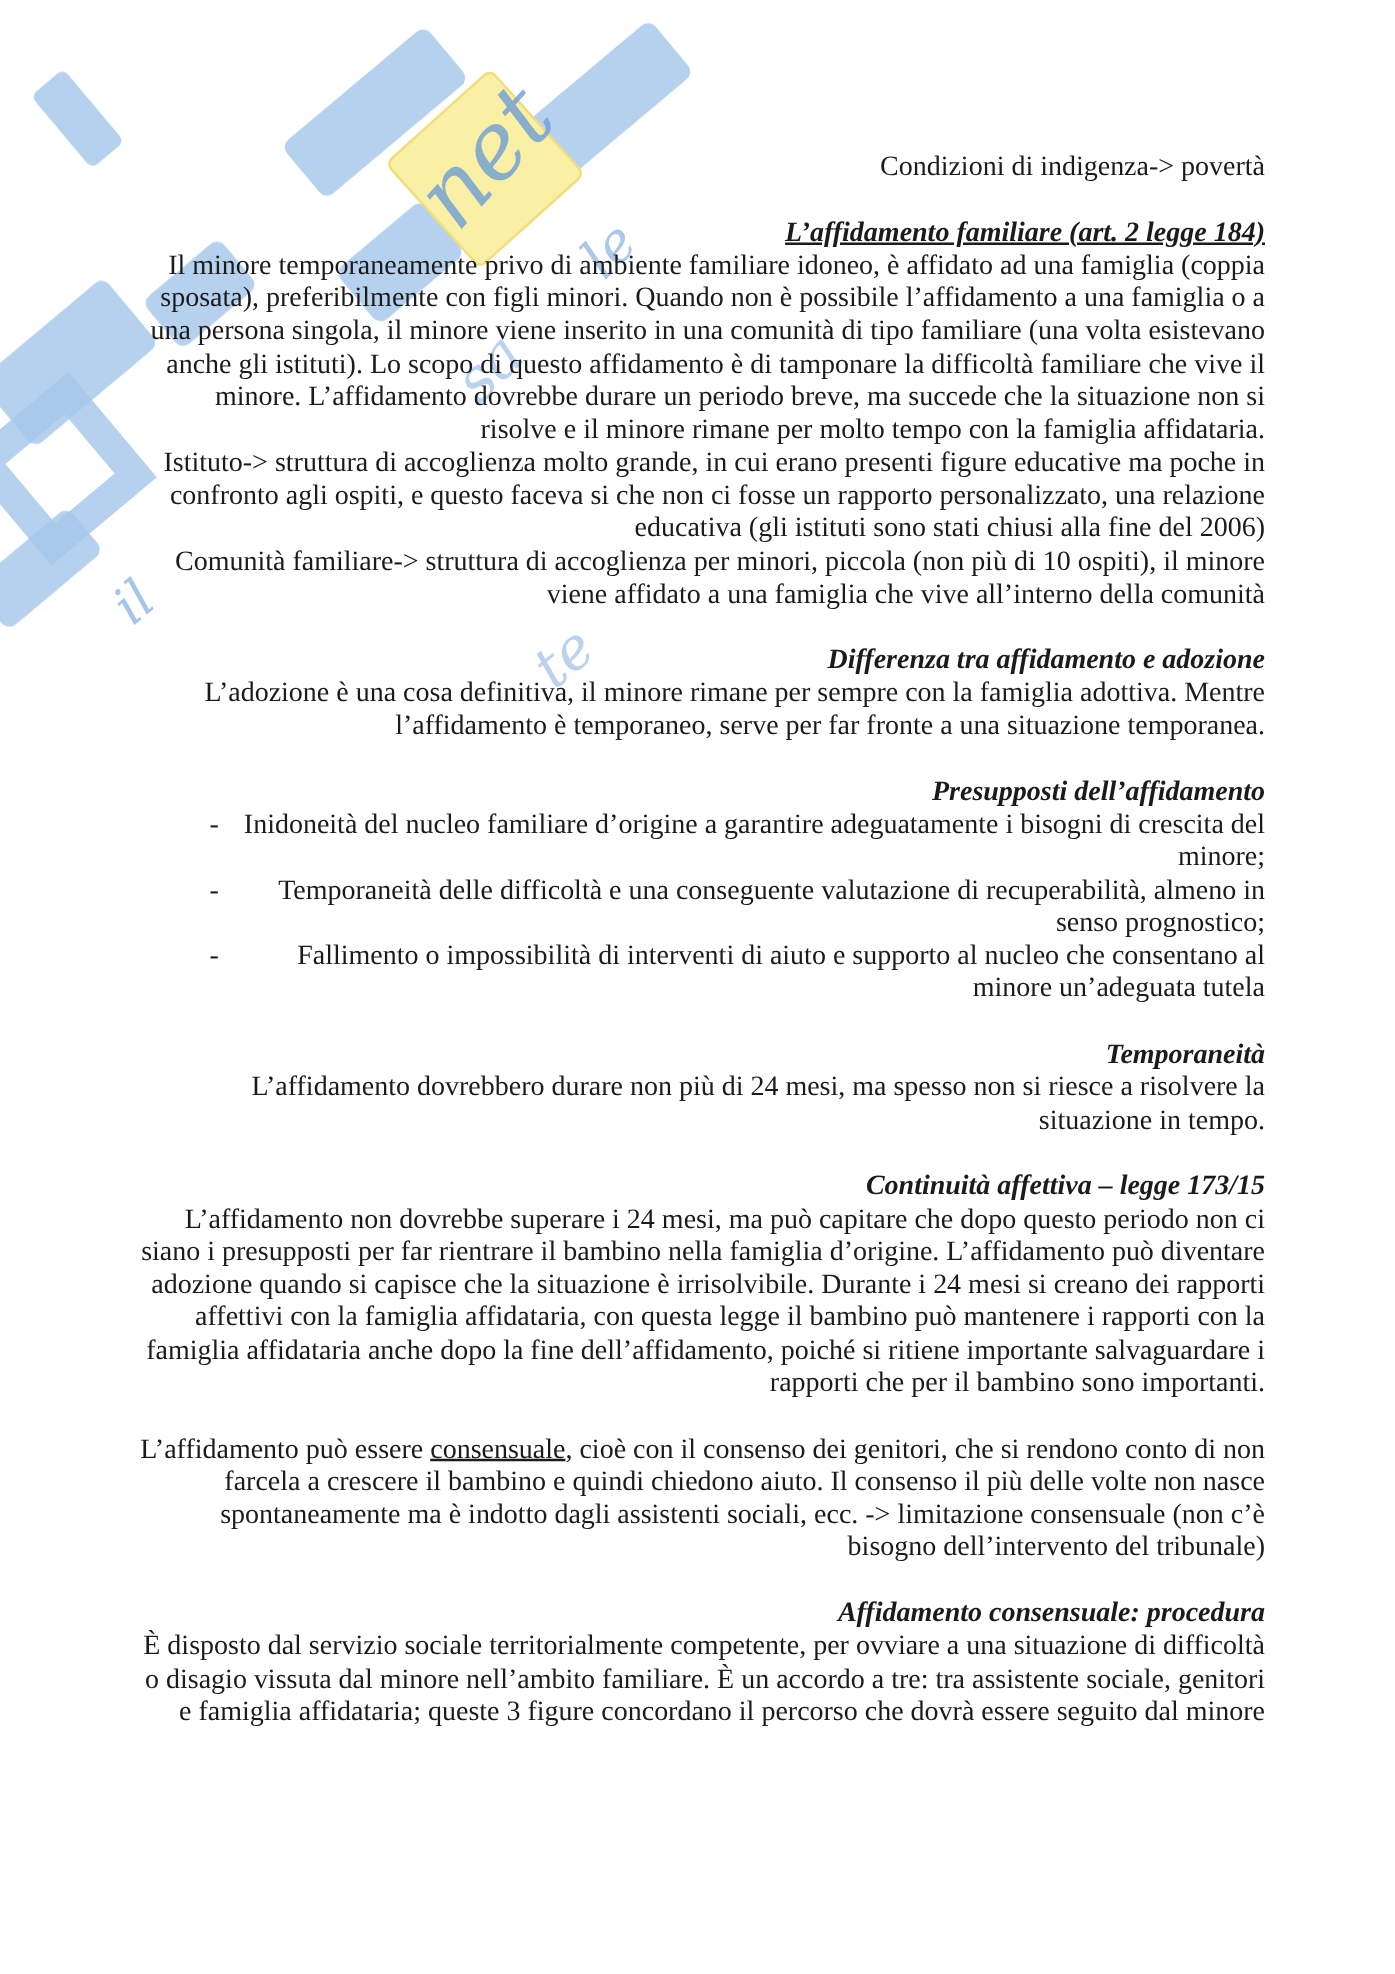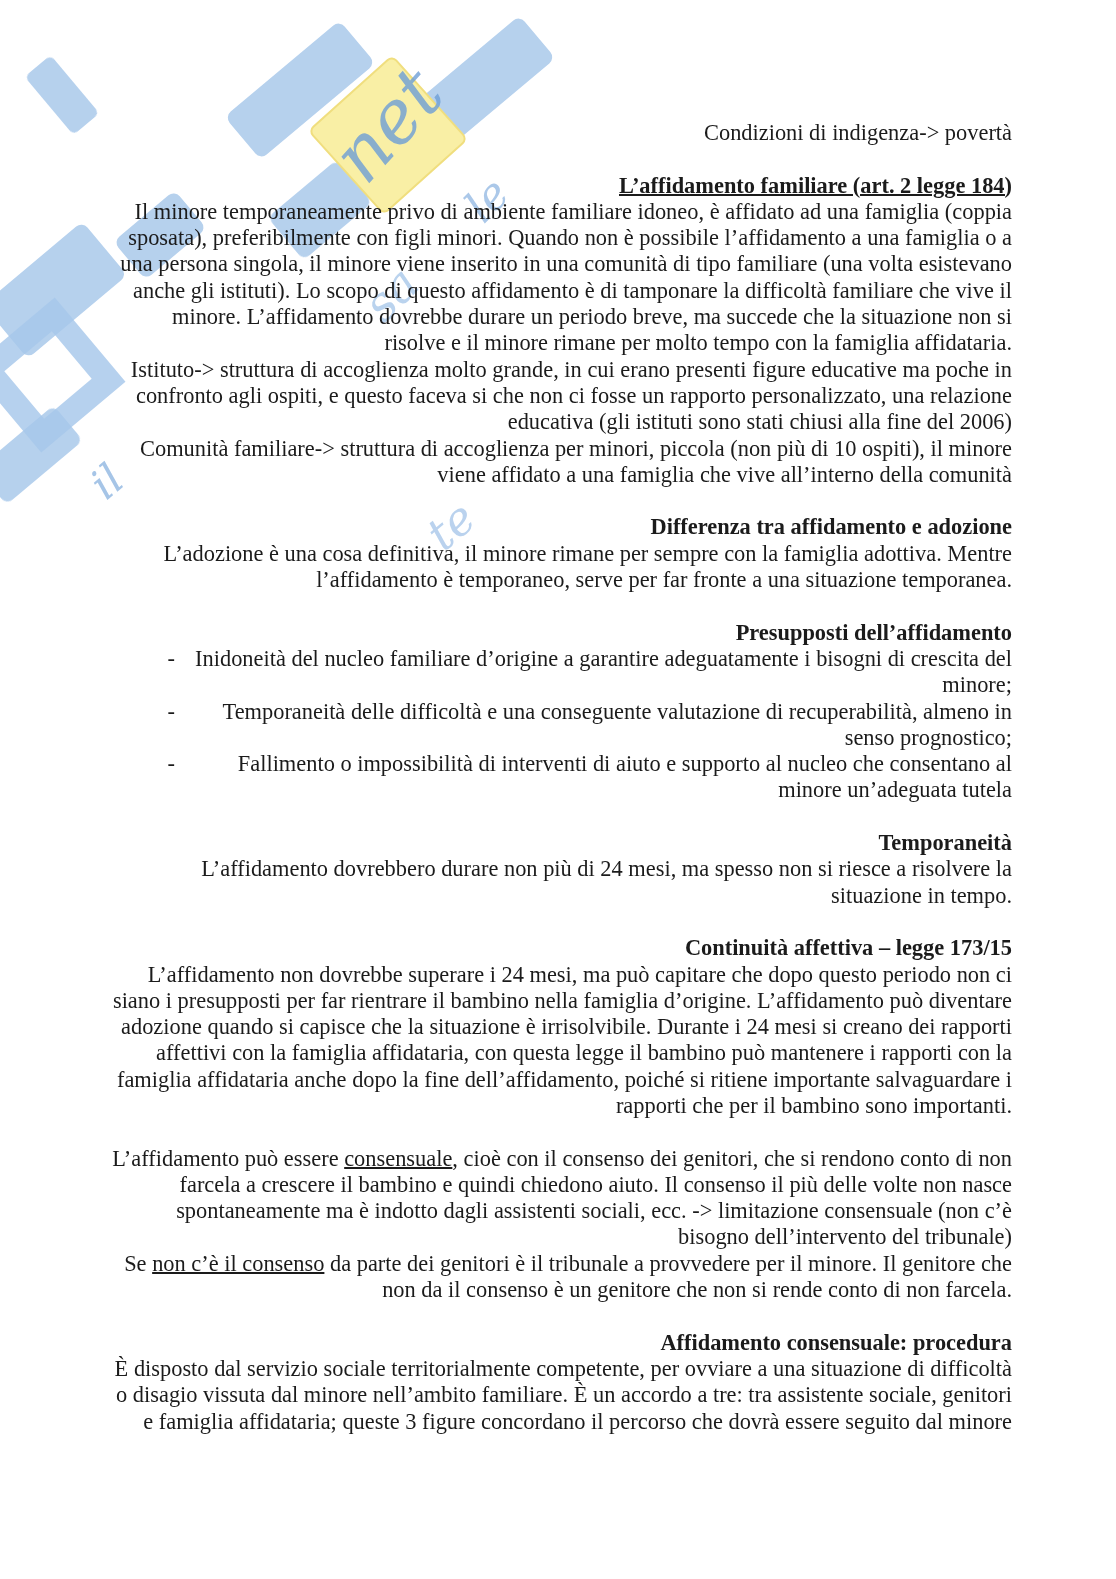--- a/index.html
+++ b/index.html
@@ -19,21 +19,21 @@
   
   .content {
     position:absolute; left:107px; top:120px; width:905px;
     z-index:1;
     font-size:22.4px; line-height:26.3px;
     text-align:right;
   }
   .content p { margin:0; }
   .intro { margin:0; }
   .section { margin-top:26.3px; }
-  .heading { font-weight:bold; }
+  .heading { font-weight:bold;font-style:italic; }
   .heading.underlined { text-decoration:underline; text-decoration-thickness:2px; }
   .inline-underline { text-decoration:underline; text-decoration-thickness:1.5px; }
   ul.bullets { margin:0; padding:0; list-style:none; }
   ul.bullets li { display:flex; padding-left:33px; }
   ul.bullets .dash { flex:none; width:35px; }
   ul.bullets .bullet-text { flex:1; }
 </style>
 </head>
 <body>
 
@@ -97,21 +97,20 @@
       <p>L’affidamento dovrebbero durare non più di 24 mesi, ma spesso non si riesce a risolvere la situazione in tempo.</p>
     </div>
 
     <div class="section">
       <p class="heading">Continuità affettiva – legge 173/15</p>
       <p>L’affidamento non dovrebbe superare i 24 mesi, ma può capitare che dopo questo periodo non ci siano i presupposti per far rientrare il bambino nella famiglia d’origine. L’affidamento può diventare adozione quando si capisce che la situazione è irrisolvibile. Durante i 24 mesi si creano dei rapporti affettivi con la famiglia affidataria, con questa legge il bambino può mantenere i rapporti con la famiglia affidataria anche dopo la fine dell’affidamento, poiché si ritiene importante salvaguardare i rapporti che per il bambino sono importanti.</p>
     </div>
 
     <div class="section">
       <p><span>L’affidamento può essere </span><span class="inline-underline">consensuale</span><span>, cioè con il consenso dei genitori, che si rendono conto di non farcela a crescere il bambino e quindi chiedono aiuto. Il consenso il più delle volte non nasce spontaneamente ma è indotto dagli assistenti sociali, ecc. -&gt; limitazione consensuale (non c’è bisogno dell’intervento del tribunale)</span></p>
-      <p><span>Se </span><span class="inline-underline">non c’è il consenso</span><span> da parte dei genitori è il tribunale a provvedere per il minore. Il genitore che non da il consenso è un genitore che non si rende conto di non farcela.</span></p>
     </div>
 
     <div class="section">
       <p class="heading">Affidamento consensuale: procedura</p>
       <p>È disposto dal servizio sociale territorialmente competente, per ovviare a una situazione di difficoltà o disagio vissuta dal minore nell’ambito familiare. È un accordo a tre: tra assistente sociale, genitori e famiglia affidataria; queste 3 figure concordano il percorso che dovrà essere seguito dal minore</p>
     </div>
 
   </div>
 </div>
 

